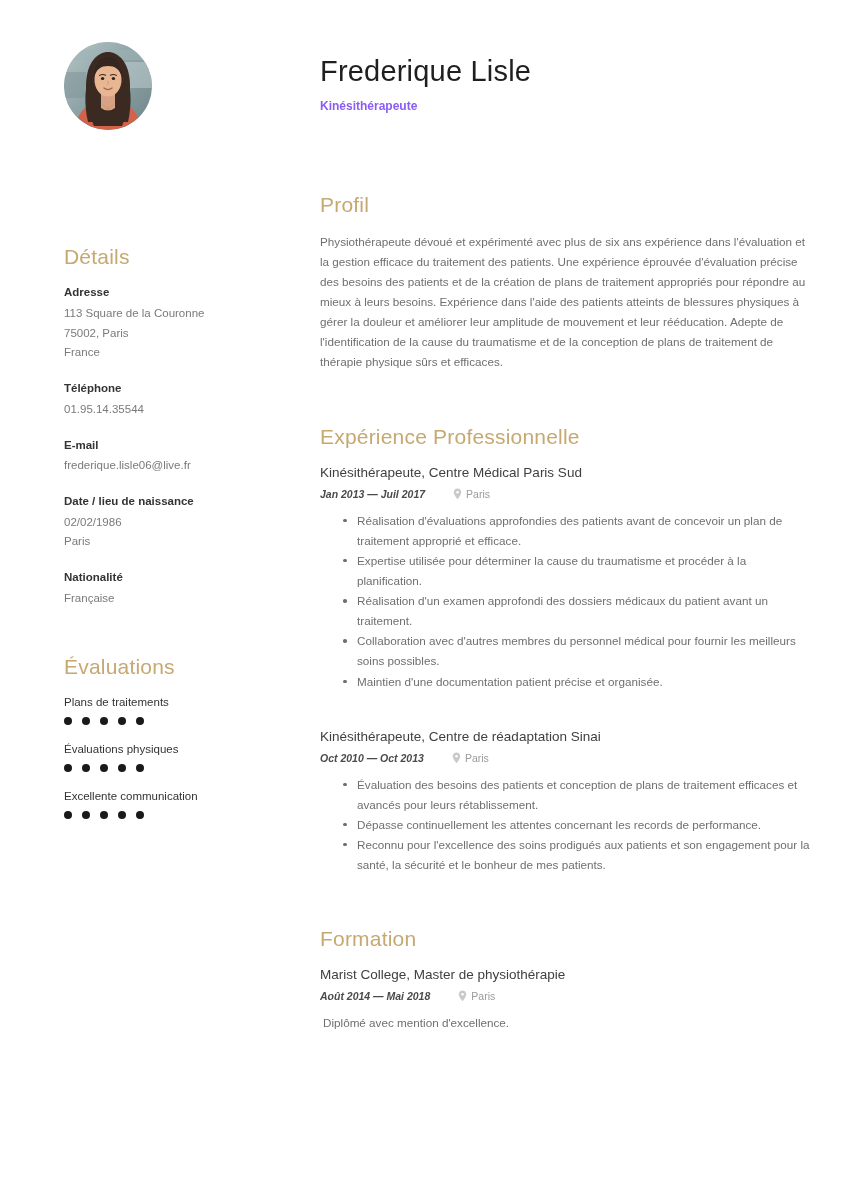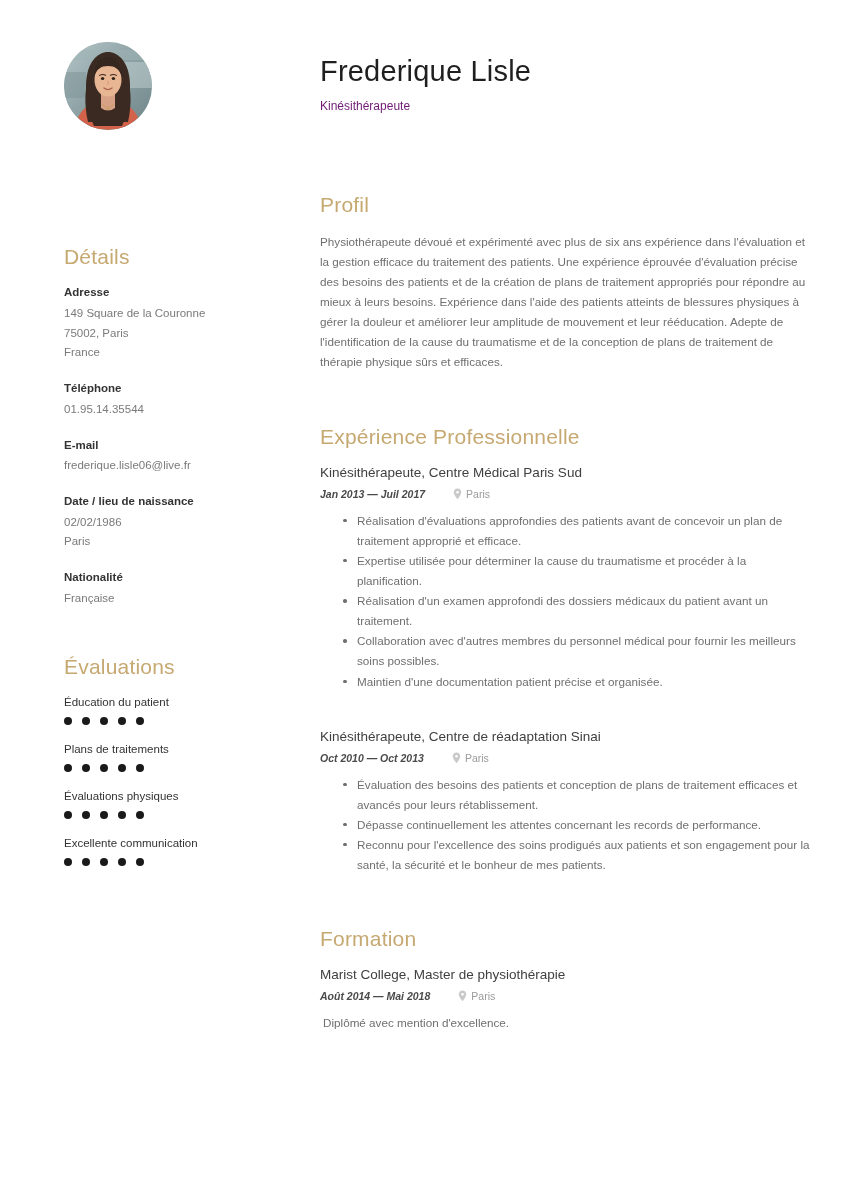--- a/index.html
+++ b/index.html
@@ -107,22 +107,22 @@
   .header-name {
     font-size: 29px;
     font-weight: 400;
     color: #1f1f1f;
     letter-spacing: 0.2px;
     line-height: 1.2;
     margin: 14px 0 0 0;
   }
   .header-role {
     font-size: 12px;
-    font-weight: 400;
-    color: #701a75;
+    font-weight: 700;
+    color: #8b5cf6;
     margin-top: 9px;
     line-height: 1.4;
   }
 
   .right-section { margin-top: 52px; }
   .right-section.first { margin-top: 78px; }
 
   .profile-text {
     font-size: 11.7px;
     line-height: 1.72;
@@ -244,21 +244,21 @@
           </g>
         </svg>
       </div>
 
       <div class="details-block">
         <h2 class="section-title">Détails</h2>
 
         <div class="detail-item">
           <div class="detail-label">Adresse</div>
           <div class="detail-value">
-            <div>149 Square de la Couronne</div>
+            <div>113 Square de la Couronne</div>
             <div>75002, Paris</div>
             <div>France</div>
           </div>
         </div>
 
         <div class="detail-item">
           <div class="detail-label">Téléphone</div>
           <div class="detail-value">
             <div>01.95.14.35544</div>
           </div>
@@ -283,30 +283,20 @@
           <div class="detail-label">Nationalité</div>
           <div class="detail-value">
             <div>Française</div>
           </div>
         </div>
       </div>
 
       <div class="skills-block">
         <h2 class="section-title">Évaluations</h2>
 
-        <div class="skill-item">
-          <div class="skill-name">Éducation du patient</div>
-          <div class="skill-dots">
-              <span class="dot"></span>
-              <span class="dot"></span>
-              <span class="dot"></span>
-              <span class="dot"></span>
-              <span class="dot"></span>
-            </div>
-        </div>
 
         <div class="skill-item">
           <div class="skill-name">Plans de traitements</div>
           <div class="skill-dots">
               <span class="dot"></span>
               <span class="dot"></span>
               <span class="dot"></span>
               <span class="dot"></span>
               <span class="dot"></span>
             </div>

